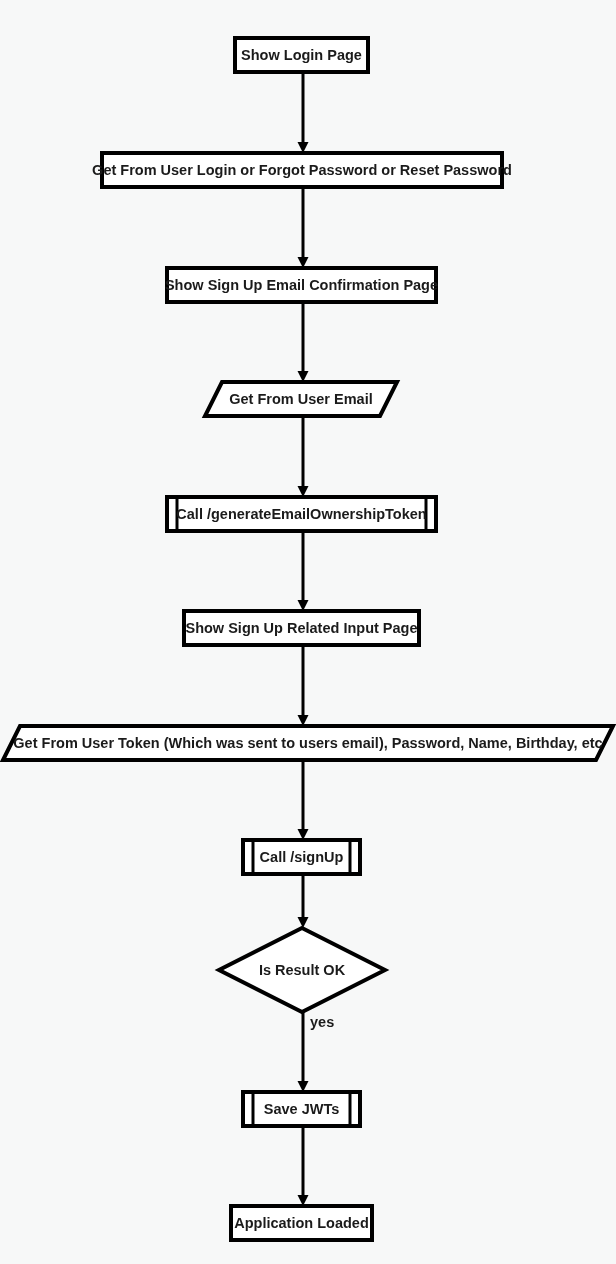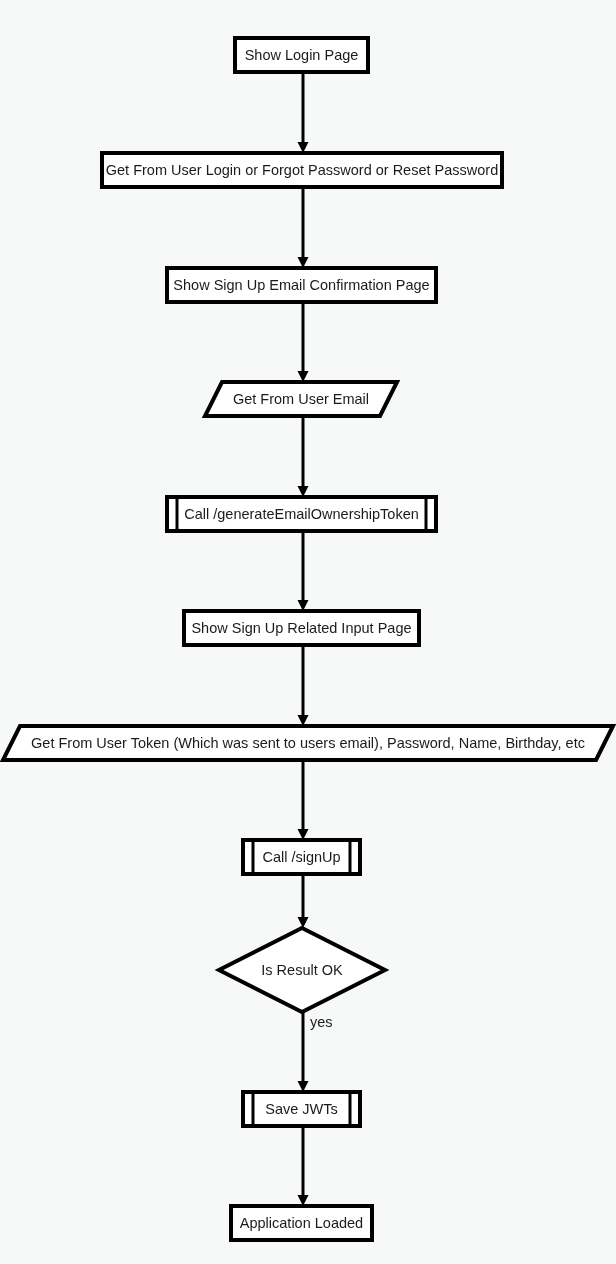--- a/index.html
+++ b/index.html
@@ -13,20 +13,21 @@
     background: #f7f8f8;
     font-family: "Liberation Sans", sans-serif;
     overflow: hidden;
     position: relative;
   }
   #flow-root {
     position: absolute;
     inset: 0;
     width: 616px;
     height: 886px;
+    font-weight: bold;
   }
   svg.flow-svg {
     position: absolute;
     top: 0;
     left: 0;
     width: 616px;
     height: 1264px;
     display: block;
   }
   .shape-outline {

